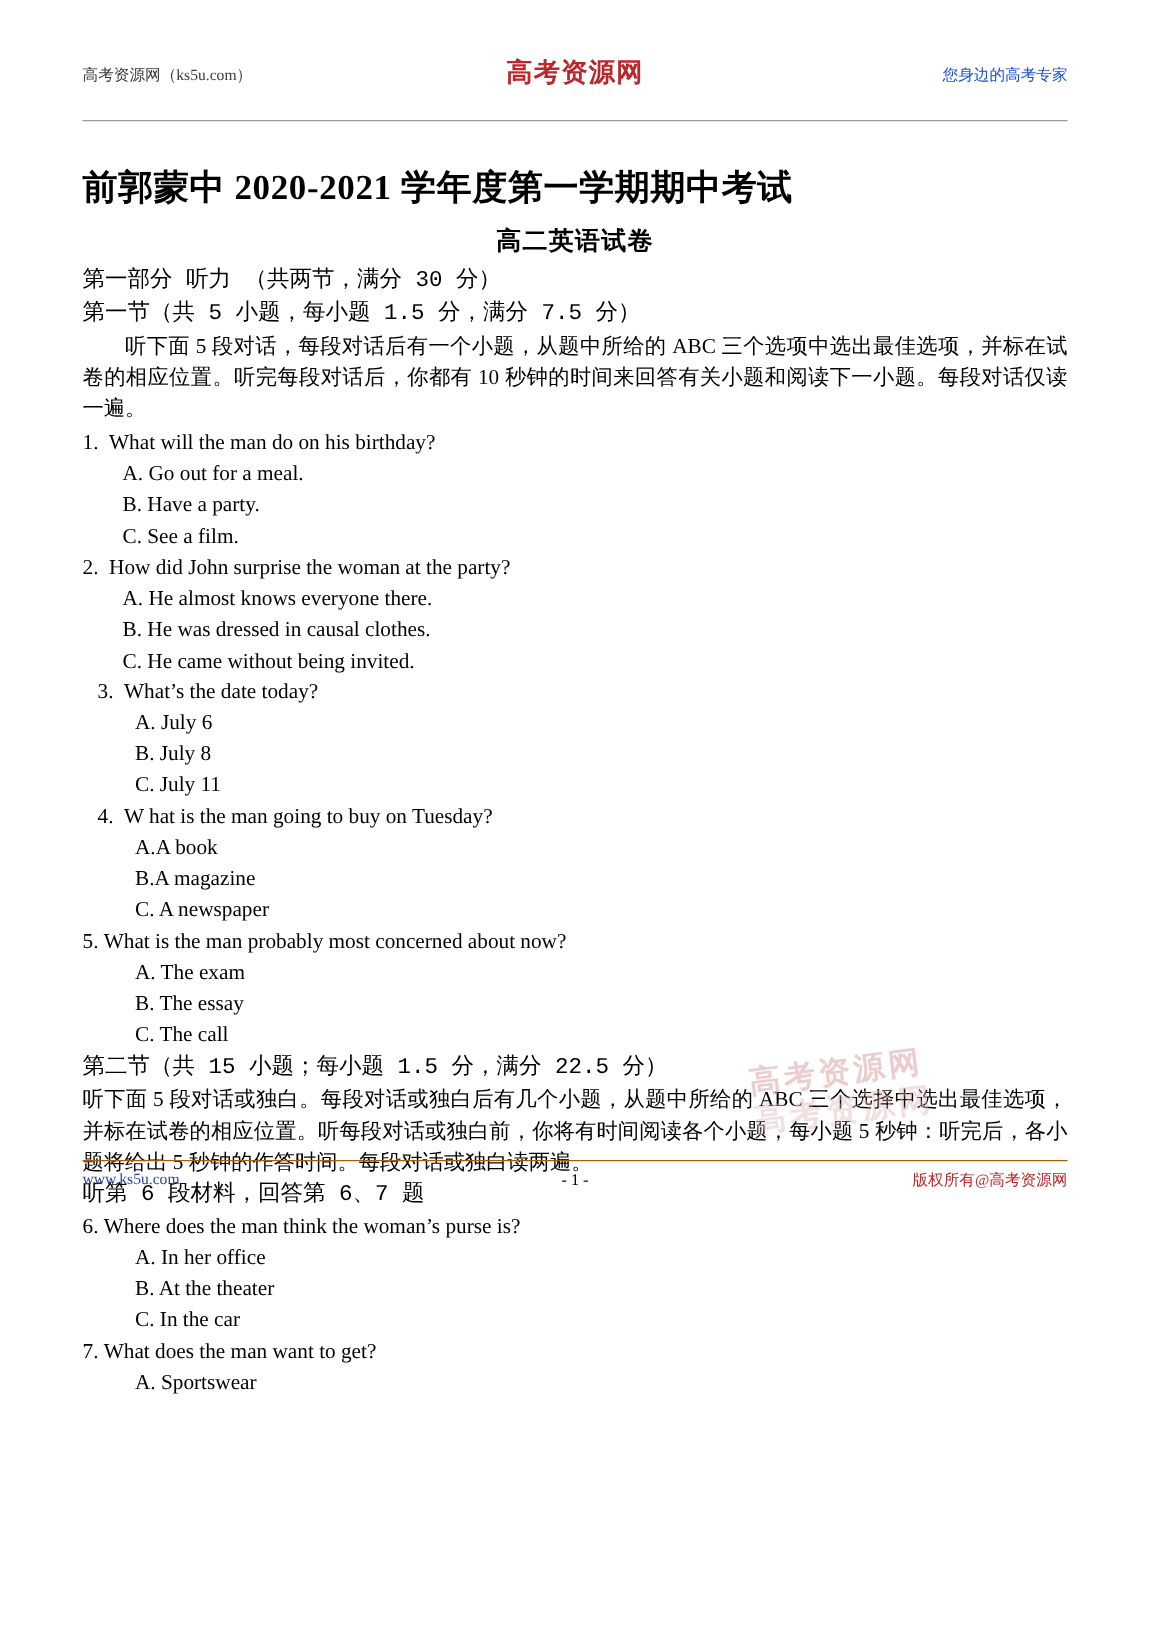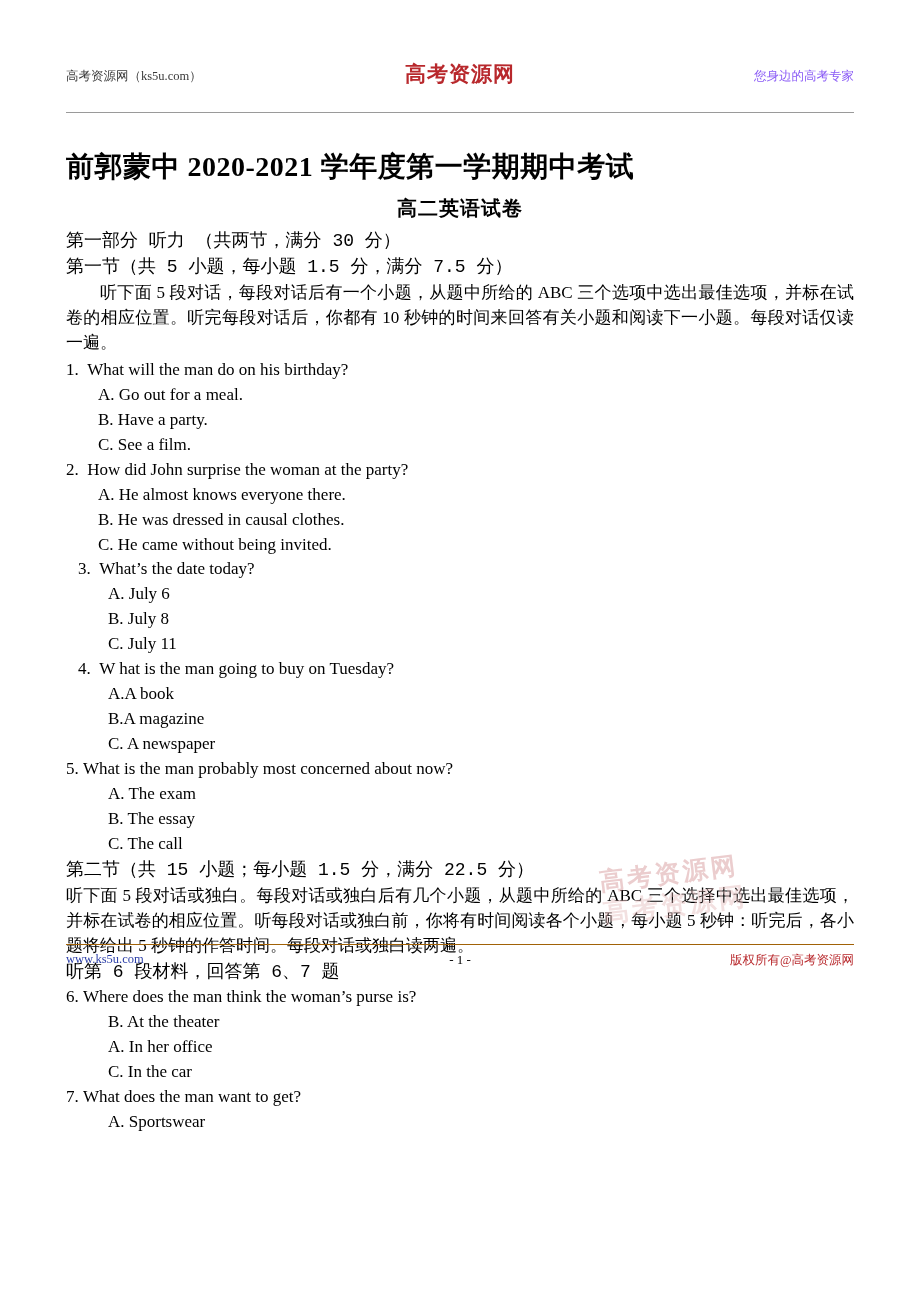--- a/index.html
+++ b/index.html
@@ -15,21 +15,20 @@
     color: #000000;
     overflow: hidden;
   }
   .page {
     position: absolute;
     left: 0; top: 0;
     width: 920px;
     height: 1008px;
     box-sizing: border-box;
     padding: 0 66px;
-    margin-top: 16px;
   }
 
   
   .header {
     position: relative;
     height: 58px;
     border-bottom: 1px solid #9a9a9a;
     margin-top: 38px;
   }
   .header-left {
@@ -49,21 +48,21 @@
     font-weight: bold;
     color: #b8282c;
     letter-spacing: 1px;
     font-family: "DejaVu Sans", sans-serif;
   }
   .header-right {
     position: absolute;
     right: 0;
     top: 14px;
     font-size: 12.5px;
-    color: #8b5cf6;
+    color: #1d4ed8;
     text-align: center;
   }
 
   
   .doc-title {
     margin-top: 34px;
     font-size: 28px;
     font-weight: bold;
     line-height: 1.42;
     letter-spacing: 0.5px;
@@ -222,22 +221,22 @@
     <p class="opt" style="padding-left:42px;">B. The essay</p>
     <p class="opt" style="padding-left:42px;">C. The call</p>
   </div>
 
   <p class="line">第二节（共 15 小题；每小题 1.5 分，满分 22.5 分）</p>
   <p class="para">听下面 5 段对话或独白。每段对话或独白后有几个小题，从题中所给的 ABC 三个选择中选出最佳选项，并标在试卷的相应位置。听每段对话或独白前，你将有时间阅读各个小题，每小题 5 秒钟：听完后，各小题将给出 5 秒钟的作答时间。每段对话或独白读两遍。</p>
   <p class="line">听第 6 段材料，回答第 6、7 题</p>
 
   <div>
     <p class="q"><span>6.</span>&nbsp;<span>Where does the man think the woman’s purse is?</span></p>
+    <p class="opt" style="padding-left:42px;">A. In her office</p>
     <p class="opt" style="padding-left:42px;">B. At the theater</p>
-    <p class="opt" style="padding-left:42px;">A. In her office</p>
     <p class="opt" style="padding-left:42px;">C. In the car</p>
   </div>
 
   <div>
     <p class="q"><span>7.</span>&nbsp;<span>What does the man want to get?</span></p>
     <p class="opt" style="padding-left:42px;">A. Sportswear</p>
   </div>
 
   <div class="watermark">
     <div class="wm-line">高考资源网</div>

